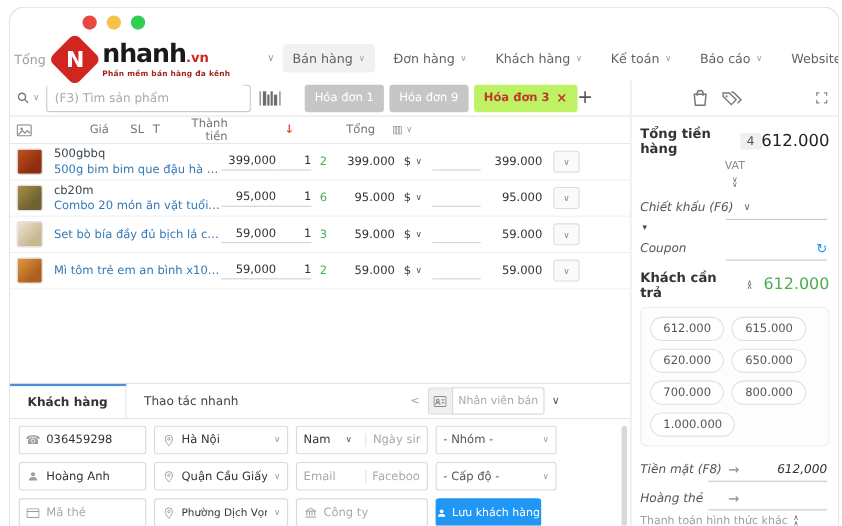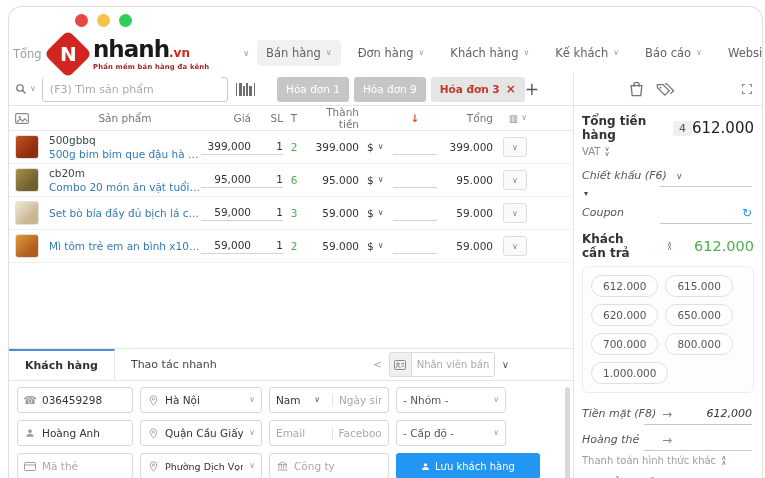--- a/index.html
+++ b/index.html
@@ -43,21 +43,21 @@
     display:flex; align-items:center; padding:0 7px; }
   .search-box input { border:0; outline:0; width:100%; font-size:11px; color:#333;
     font-family:inherit; }
   .search-box input::placeholder { color:#a9a9a9; }
   .barcode { display:flex; align-items:flex-end; gap:1.5px; margin-left:8px; height:13px; }
   .barcode i { display:block; background:#6d6d6d; width:1.5px; height:100%; }
   .barcode i.w { width:3px; } .barcode i.s { height:70%; }
   .inv-tabs { display:flex; align-items:center; gap:5px; margin-left:22px; }
   .inv-tab { height:25px; padding:0 9px; border-radius:3px; background:#c5c7c5; color:#fff;
     font-size:10.5px; display:flex; align-items:center; gap:6px; cursor:pointer; white-space:nowrap; }
-  .inv-tab.active { background:#e5e5e5; color:#c0392b; font-weight:bold; }
+  .inv-tab.active { background:#bef264; color:#c0392b; font-weight:bold; }
   .inv-close { color:#c0392b; font-size:12px; font-weight:bold; }
   .plus-btn { margin-left:auto; margin-right:24px; font-size:17px; color:#555; background:none;
     border:none; cursor:pointer; line-height:1; font-family:inherit; }
   
   .thead { height:25px; flex:none; display:flex; align-items:center; font-size:10.5px;
     color:#757575; border-bottom:1px solid #e8e8e8; padding:0 46px 0 6px; }
   .trow { height:33px; flex:none; display:flex; align-items:center; font-size:10.5px;
     border-bottom:1px solid #f0f0f0; padding:0 46px 0 6px; }
   .c { flex:none; }
   .c.thumbc { width:34px; }
@@ -109,48 +109,48 @@
     display:flex; align-items:center; padding:0 6px; gap:6px; font-size:10.5px; position:relative; }
   .ficon { color:#9e9e9e; flex:none; width:12px; display:flex; justify-content:center;
     font-size:11px; line-height:1; }
   .fbox input { border:0; outline:0; width:100%; font-size:10.5px; color:#333; font-family:inherit; background:transparent; }
   .fbox input::placeholder { color:#a9a9a9; }
   .sel-label { flex:1; color:#333; white-space:nowrap; overflow:hidden; }
   .split { display:flex; padding:0; }
   .split > div { flex:1; display:flex; align-items:center; padding:0 6px; gap:4px; min-width:0; }
   .split > div + div { border-left:1px solid #e2e2e2; }
   .save-btn { height:26px; background:#2196f3; color:#fff; border:none; border-radius:3px;
-    font-size:10px; display:flex; align-items:center; gap:5px; padding:0 25px; cursor:pointer;
+    font-size:10px; display:flex; align-items:center; gap:5px; padding:0 1px; cursor:pointer;
     width:max-content; font-family:inherit; }
   .form-scroll { position:absolute; right:3px; top:6px; width:5px; height:112px;
     background:#d9d9d9; border-radius:3px; }
   
   .panel-head { height:33px; flex:none; border-bottom:1px solid #e5e5e5; display:flex;
     align-items:center; padding:0 9px 0 55px; gap:12px; color:#757575; }
   .panel-head .sp { flex:1; }
   .panel-body { flex:1; overflow:hidden; padding:8px 8px 0; font-size:11px; color:#444; }
   .prow { position:relative;font-style:italic; }
   .total-row { display:flex; align-items:center; margin-bottom:4px; }
   .total-lbl { font-size:12px; font-weight:bold; color:#333; }
   .qty-badge { background:#f0f0f0; border-radius:2px; padding:1px 6px; margin-left:6px;
     font-size:11px; color:#555; }
   .total-val { margin-left:auto; font-size:15px; color:#212121; }
-  .vat-row { display:flex; align-items:center; gap:4px; font-size:10px; color:#8a8a8a; margin-bottom:8px; }
+  .vat-row { display:flex; align-items:center; gap:4px; font-size:10px; color:#8a8a8a; margin-bottom:8px;flex-direction:column; }
   .dbl { display:inline-flex; flex-direction:column; font-size:7px; line-height:4.5px; color:#546e7a; }
   .fieldline { height:24px; margin-bottom:2px; }
   .fieldline .lbl { position:absolute; left:0; top:4px; font-size:11px; color:#555; }
   .fieldline .ul { position:absolute; left:78px; right:2px; top:0; height:22px;
     border-bottom:1px solid #c9c9c9; display:flex; align-items:center; }
   .fieldline .ul .mid-chev { margin-left:16px; color:#666; font-size:9px; }
   .fieldline .ul .val { margin-left:auto; color:#333; }
   .fieldline .ul .arrow { margin-left:18px; color:#8a8a8a; font-size:12px; }
   .fieldline .ul.pay { left:62px; }
   .fieldline .ul .sync { margin-left:auto; color:#2196f3; font-size:12px; cursor:pointer; }
   .tri { font-size:8px; color:#444; margin:-2px 0 4px 2px; }
-  .due-row { display:flex; align-items:center; gap:22px; margin:6px 0 6px; }
+  .due-row { display:flex; align-items:center; gap:10px; margin:6px 0 6px; }
   .due-lbl { font-weight:bold; font-size:12px; color:#333; }
   .due-val { margin-left:auto; font-size:14.5px; color:#4caf50; }
   .pills { border:1px solid #ececec; border-radius:6px; background:#fdfdfd; padding:8px;
     display:flex; flex-wrap:wrap; gap:7px; margin-bottom:10px; }
   .pill { background:#fff; border:1px solid #e0e0e0; border-radius:14px; padding:4px 11px;
     font-size:10.5px; color:#555; cursor:pointer; white-space:nowrap; }
   .other-row { display:flex; align-items:center; gap:5px; font-size:10px; color:#9e9e9e; margin:2px 0 6px; }
   svg { display:block; }
 </style>
 </head>
@@ -183,21 +183,21 @@
         </div>
       <div class="nav-item">
           <span>Đơn hàng</span>
           <span class="chev">∨</span>
         </div>
       <div class="nav-item">
           <span>Khách hàng</span>
           <span class="chev">∨</span>
         </div>
       <div class="nav-item">
-          <span>Kế khách</span>
+          <span>Kế toán</span>
           <span class="chev">∨</span>
         </div>
       <div class="nav-item">
           <span>Báo cáo</span>
           <span class="chev">∨</span>
         </div>
       <div class="nav-item">
           <span>Website</span>
         </div>
 
@@ -242,21 +242,20 @@
       </div>
 
       <div class="thead">
         <div class="c thumbc">
           <svg width="14" height="11" viewBox="0 0 24 19" fill="none" stroke="#8a8a8a" stroke-width="2">
               <rect x="1" y="1" width="22" height="17" rx="2"></rect>
               <circle cx="8" cy="7" r="2" fill="#8a8a8a" stroke="none"></circle>
               <path d="M3 16l6-6 4 4 4-4 4 4"></path>
             </svg>
         </div>
-        <div class="c namec">Sản phẩm</div>
         <div class="c pricec">Giá</div>
         <div class="c qtyc">SL</div>
         <div class="c tc">T</div>
         <div class="c amountc" style="text-align:right;padding-left:4px">Thành tiền</div>
         <div class="c unitc"></div>
         <div class="c discc" style="text-align:center"><span class="sort-ic">↓</span></div>
         <div class="c totalc">Tổng</div>
         <div class="c actionc">
             <span class="cols-ic">
               <span>▥</span>

